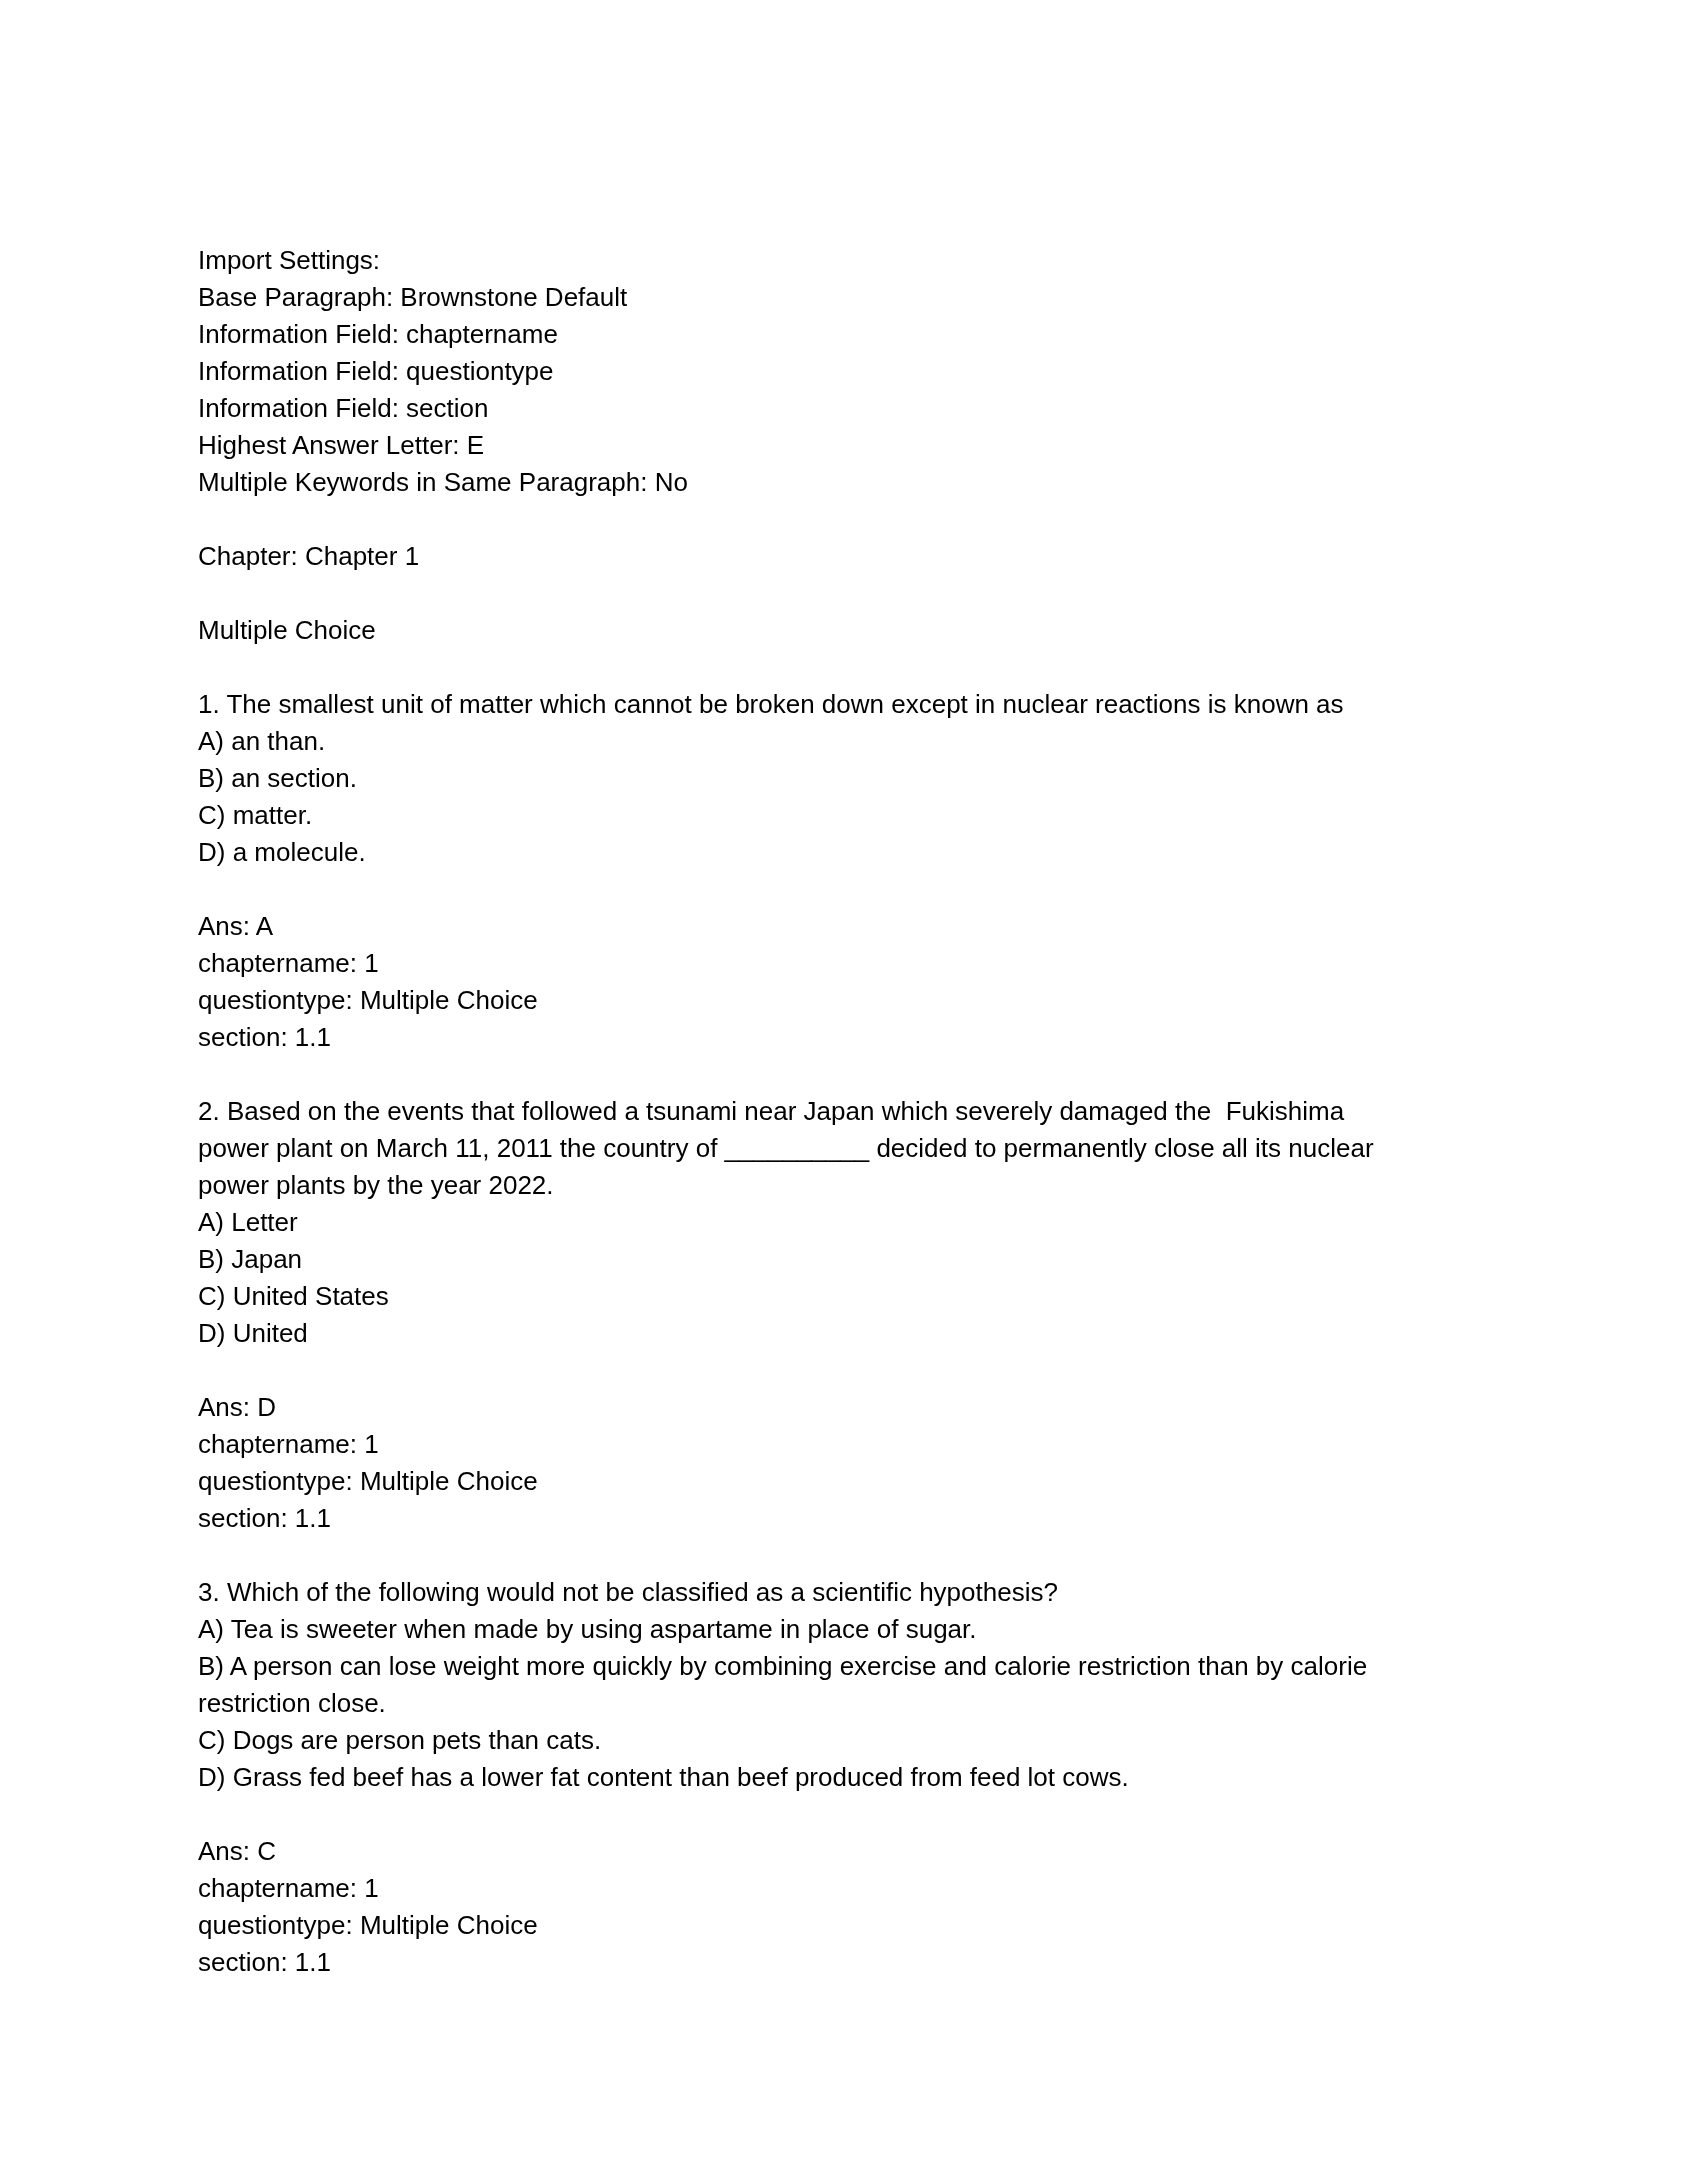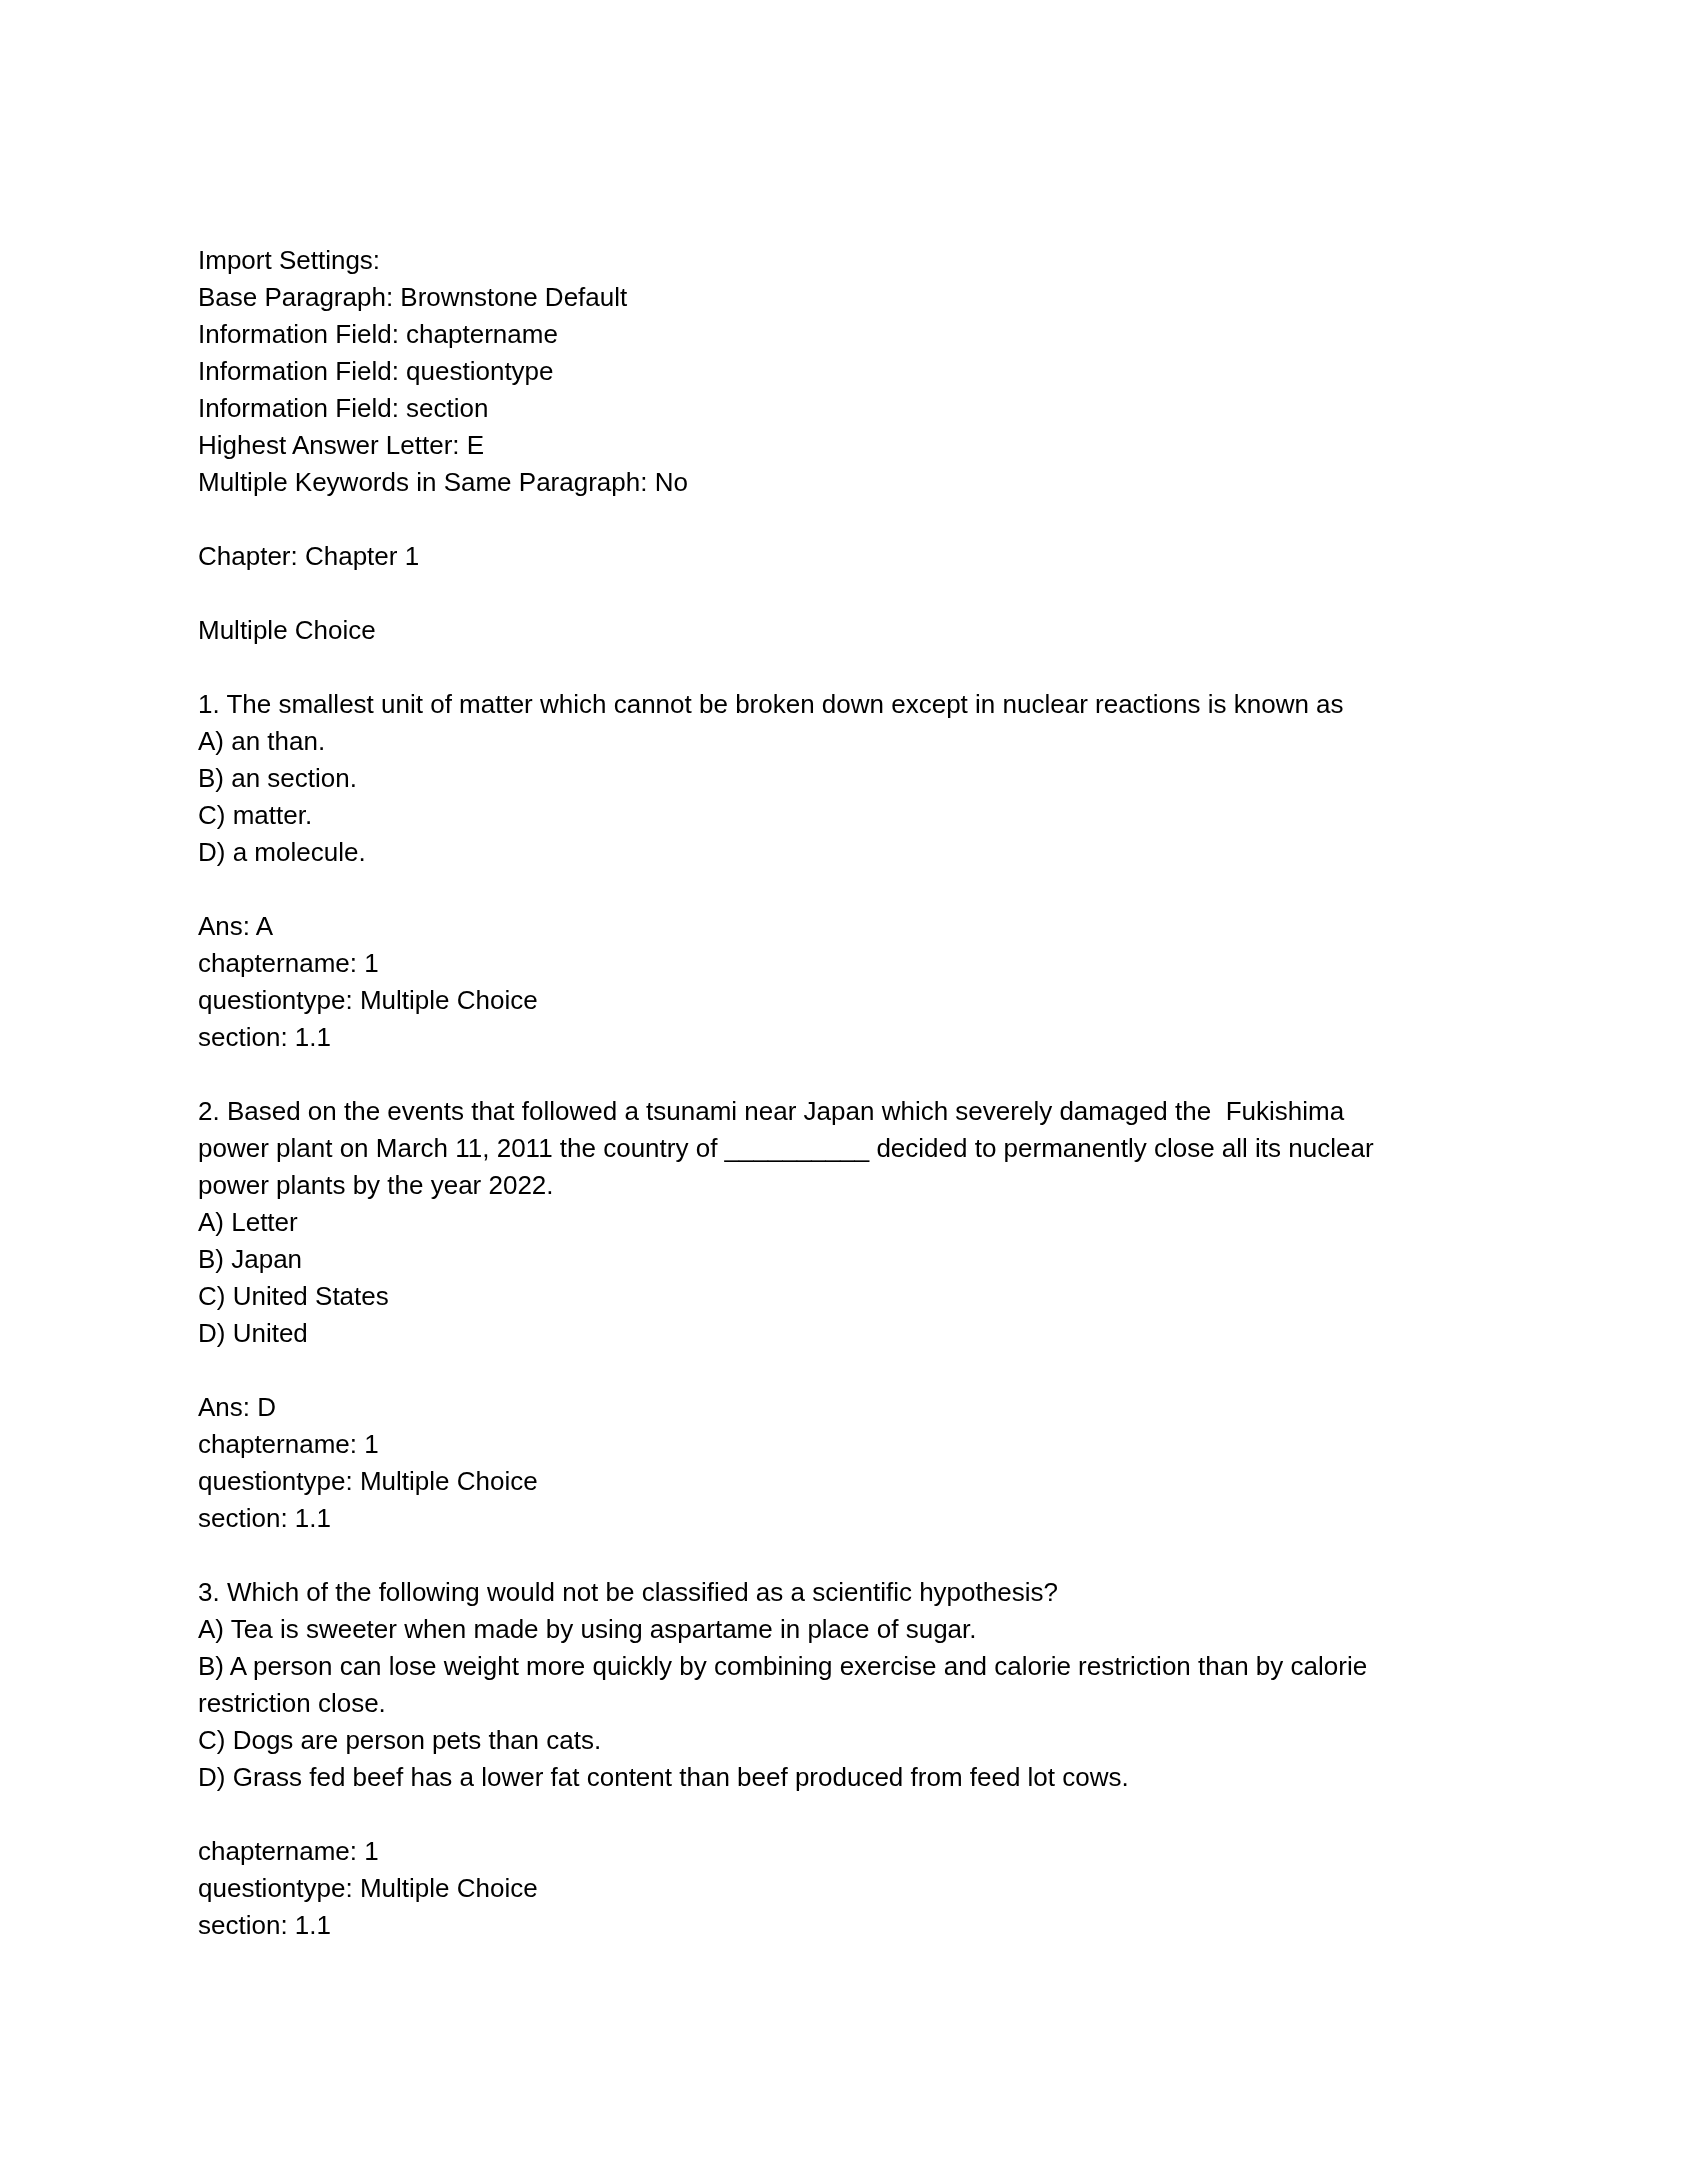--- a/index.html
+++ b/index.html
@@ -90,19 +90,20 @@
   <div class="line blank"></div>
 
   <div>
     <div class="line">3. Which of the following would not be classified as a scientific hypothesis?</div>
     <div class="line">A) Tea is sweeter when made by using aspartame in place of sugar.</div>
     <div class="line">B) A person can lose weight more quickly by combining exercise and calorie restriction than by calorie</div>
     <div class="line">restriction close.</div>
     <div class="line">C) Dogs are person pets than cats.</div>
     <div class="line">D) Grass fed beef has a lower fat content than beef produced from feed lot cows.</div>
     <div class="line blank"></div>
+    <div class="line">Ans: C</div>
     <div class="line">chaptername: 1</div>
     <div class="line">questiontype: Multiple Choice</div>
     <div class="line">section: 1.1</div>
   </div>
 
 </div>
 
 
 </body></html>

